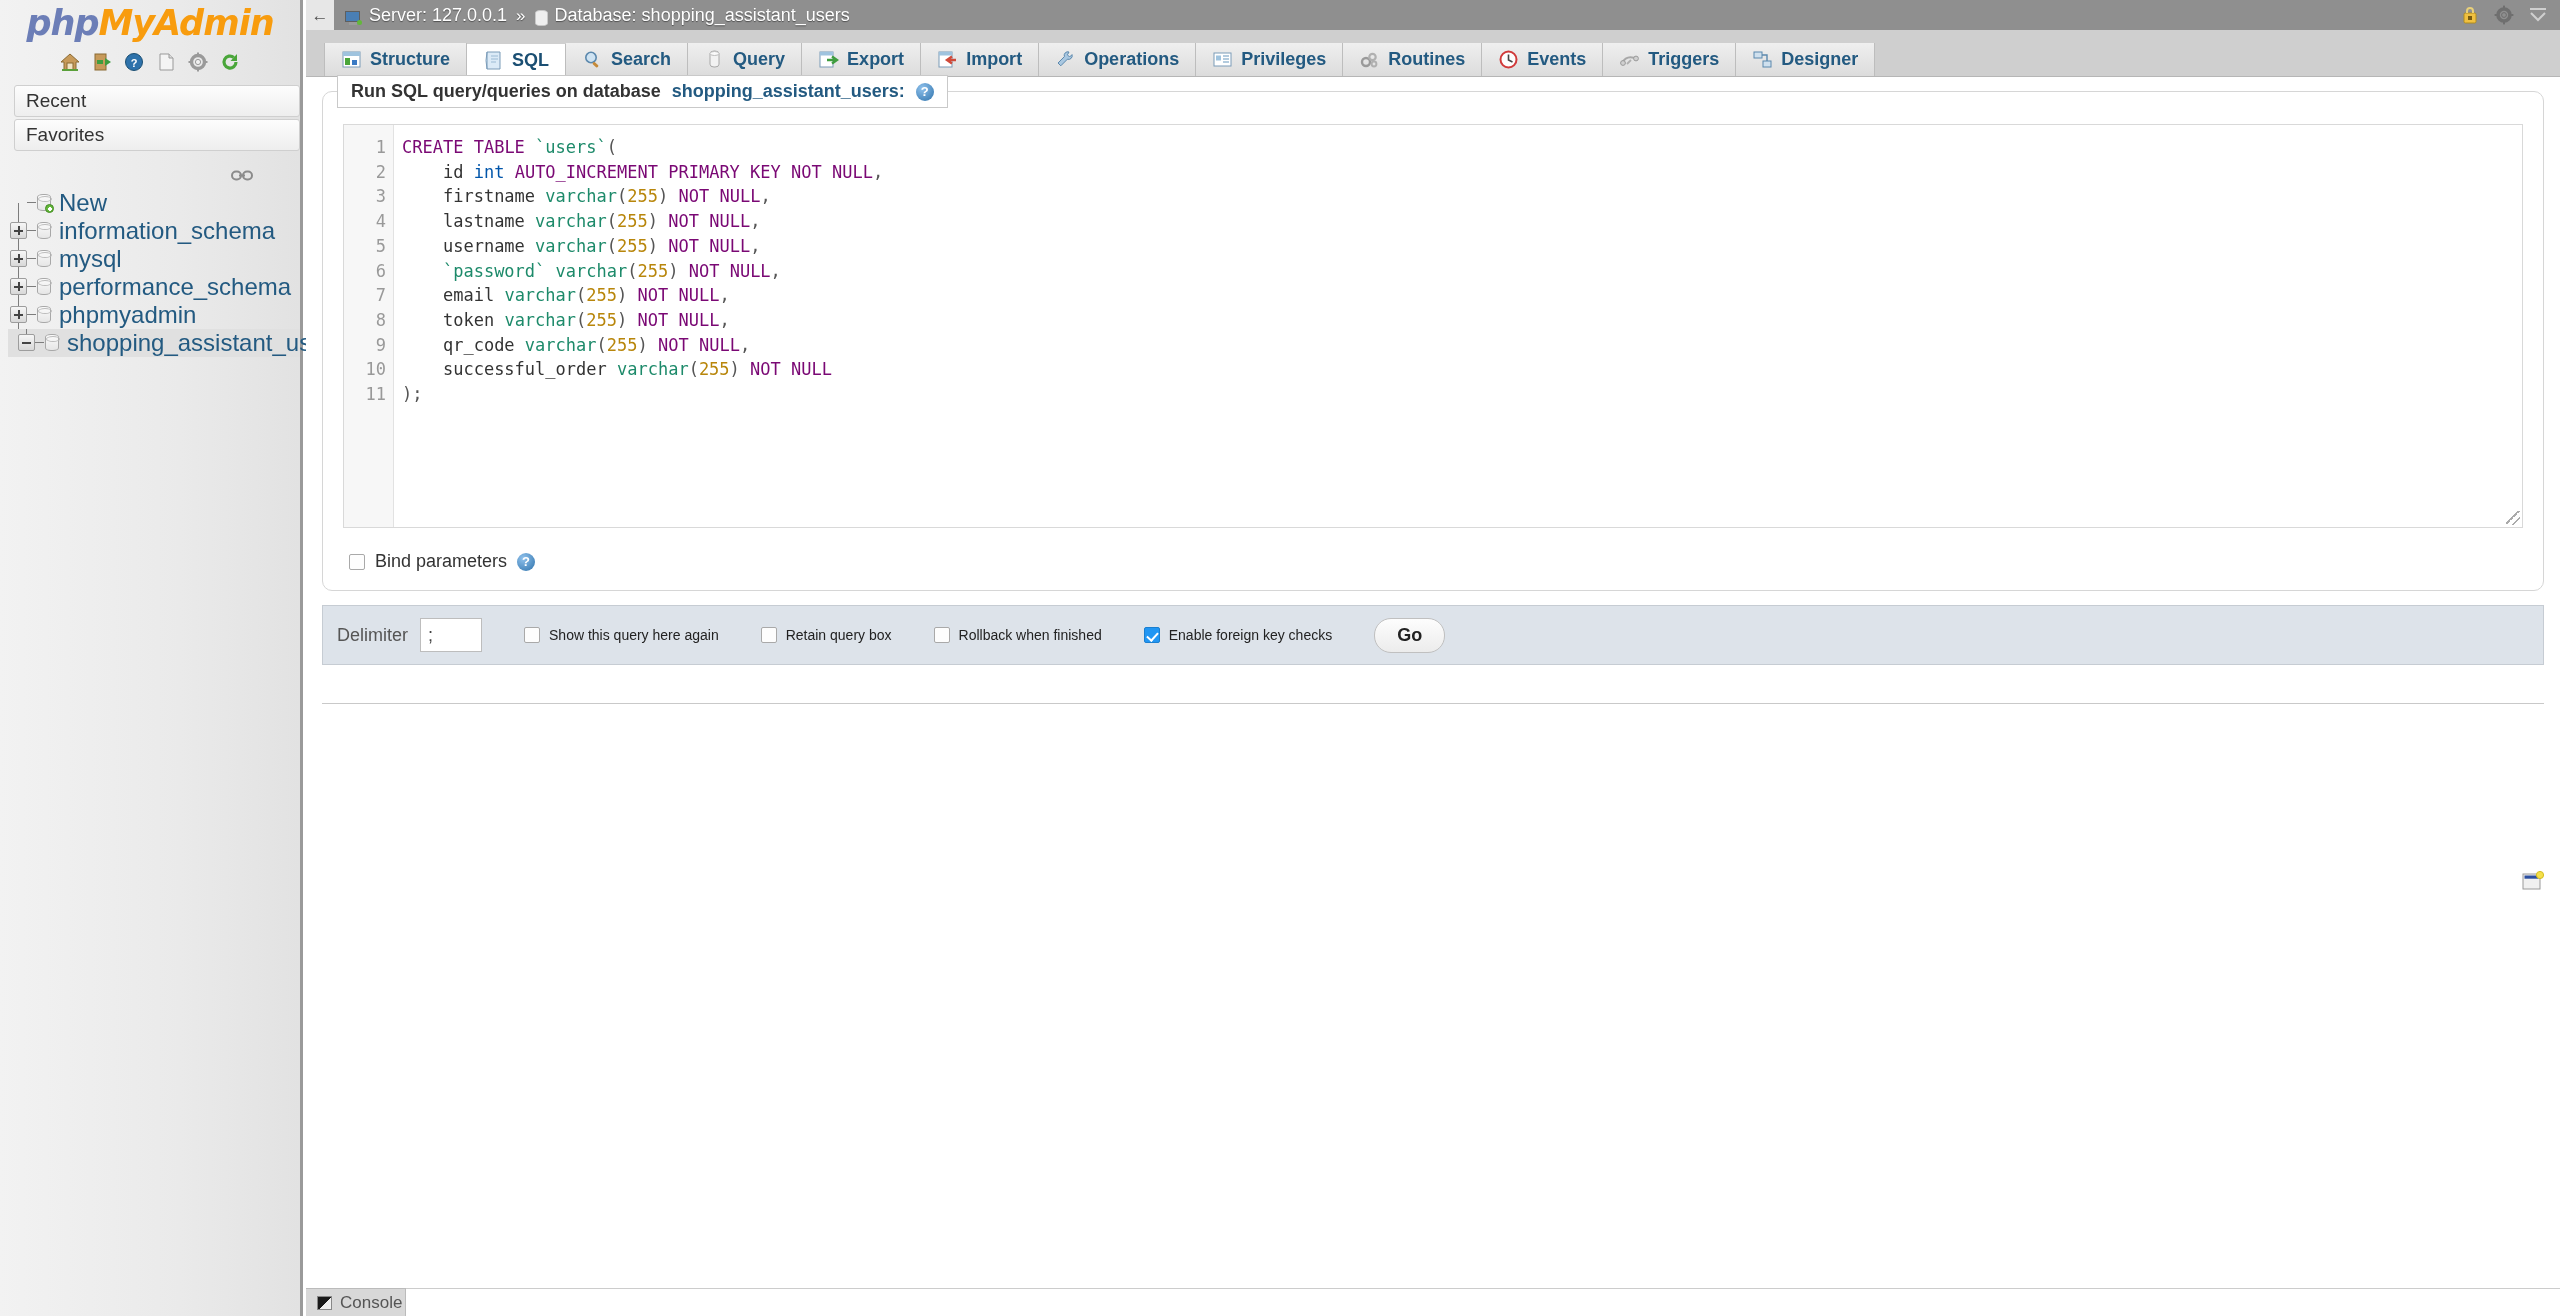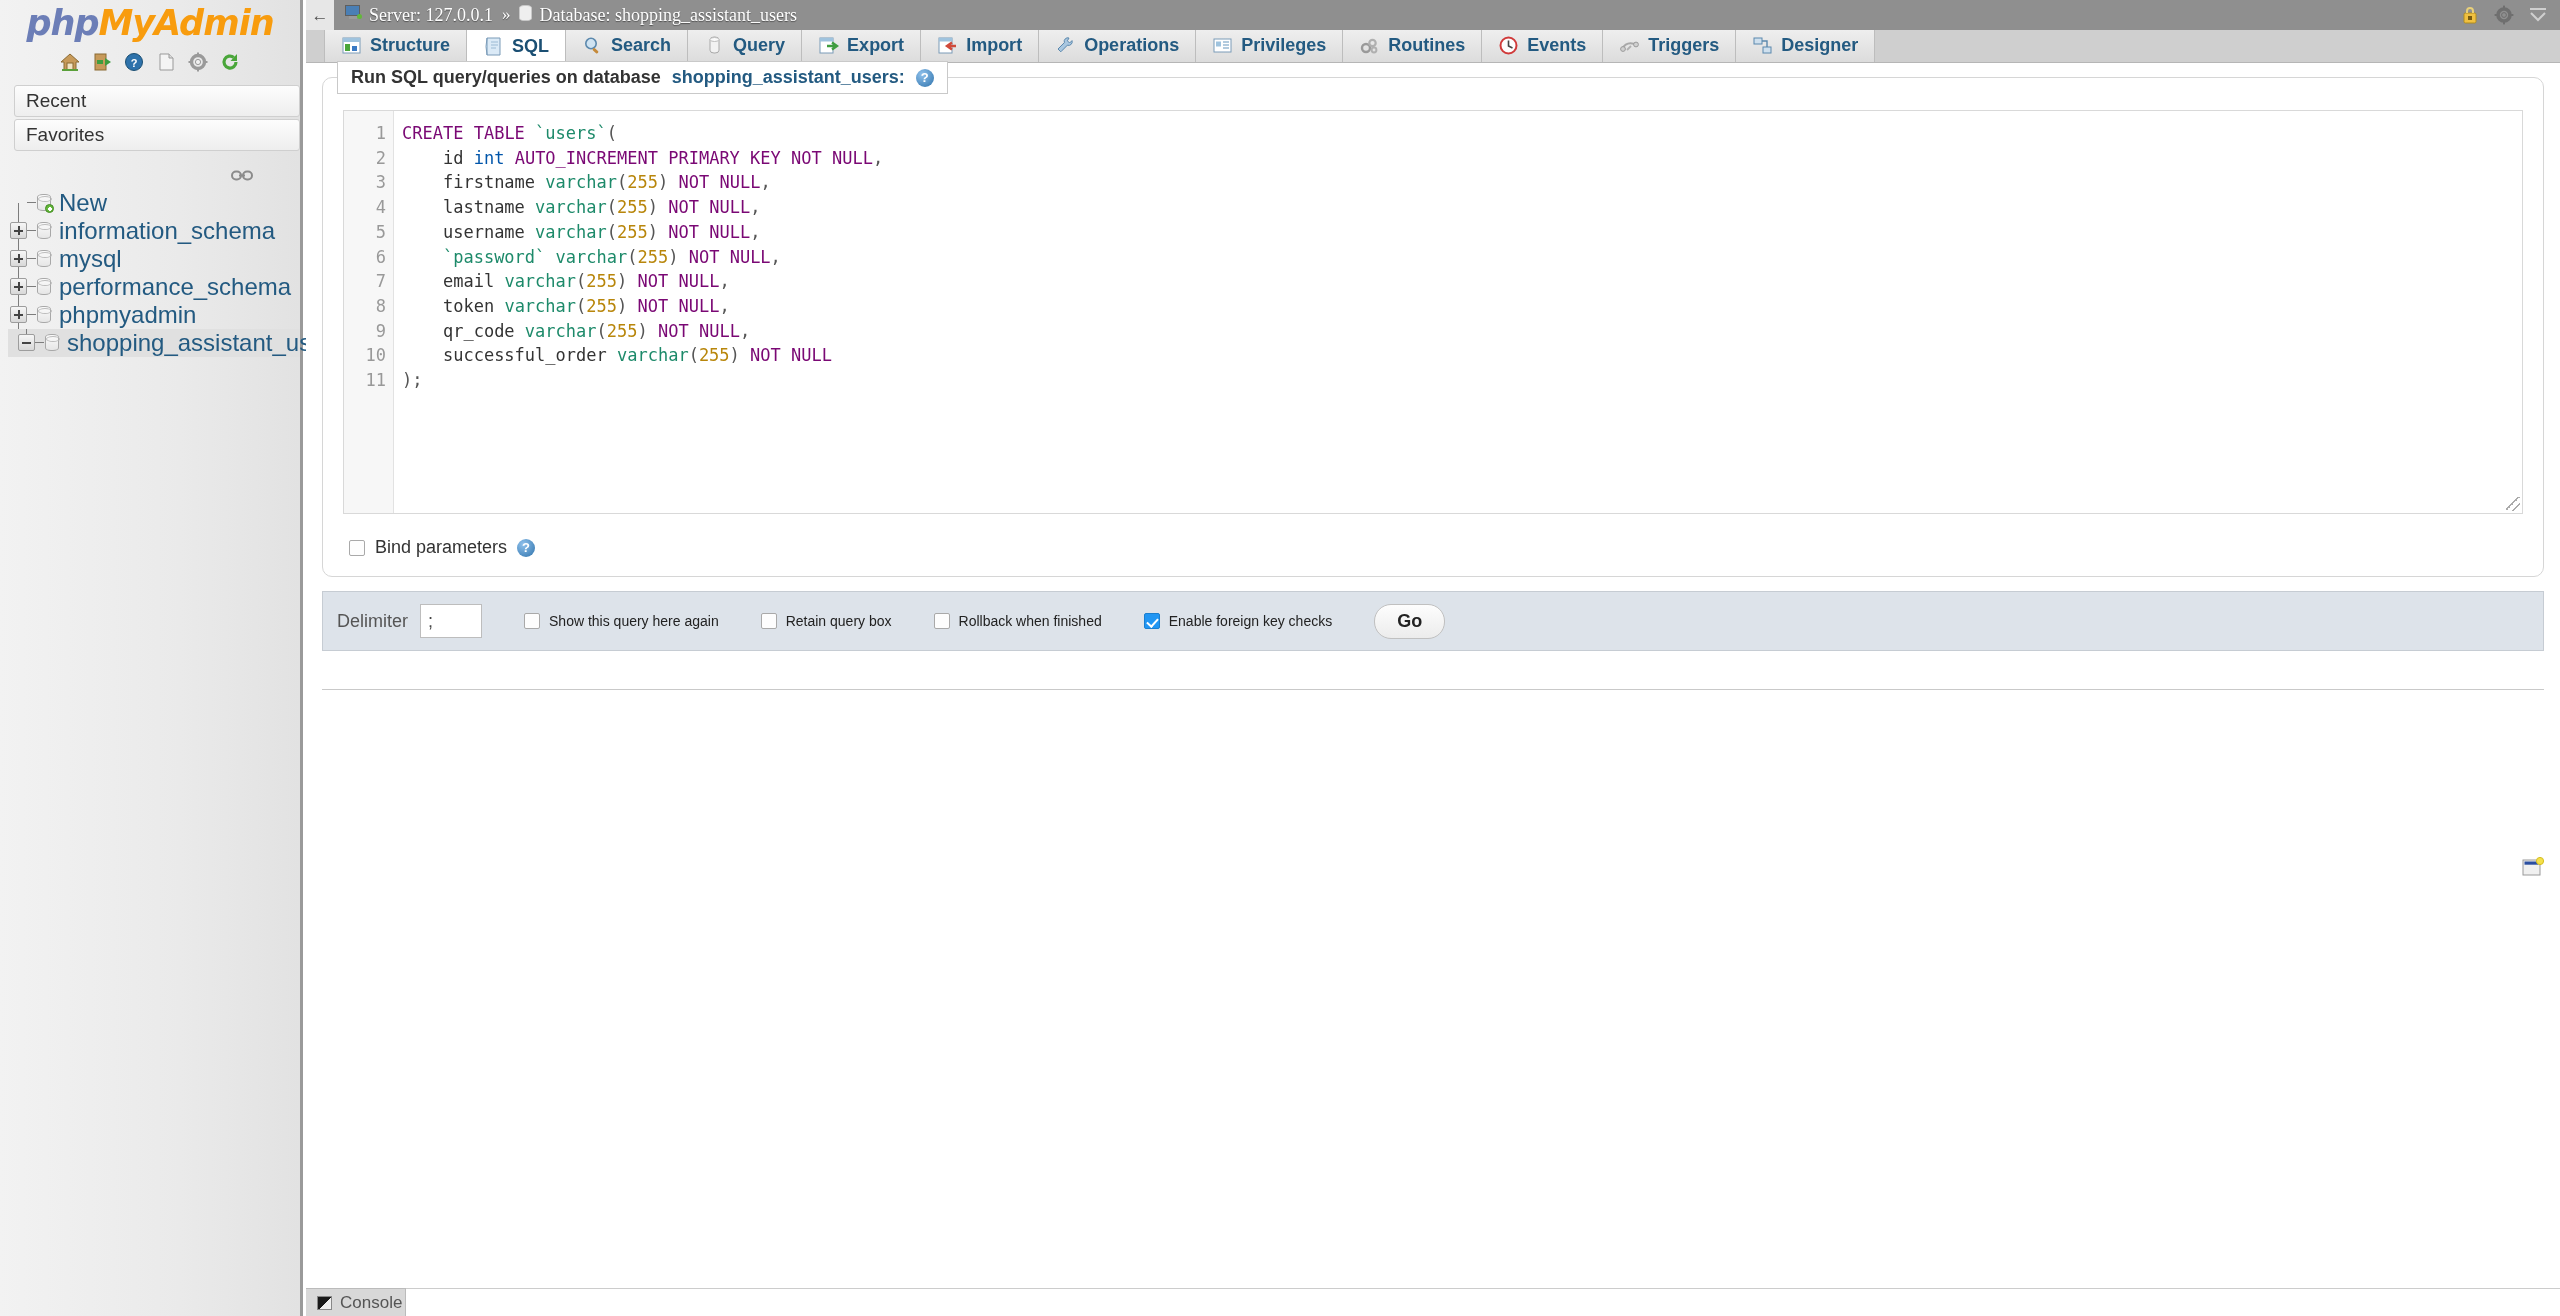--- a/index.html
+++ b/index.html
@@ -112,41 +112,40 @@
     height: 30px; background: #8f8f8f;
     display: flex; align-items: center; position: relative;
   }
   #back-btn {
     width: 28px; height: 30px;
     background: #e7e7e7;
     display: flex; align-items: center; justify-content: center;
     font-size: 17px; color: #555; line-height: 1;
   }
   #crumb {
-    display: flex; align-items: flex-start; gap: 7px;
+    display: flex; align-items: flex-end; gap: 7px;
     margin-left: 11px; color: #fff; font-size: 18px;
     text-shadow: 0 1px 1px rgba(0,0,0,.45);
-    font-family: Liberation Serif, serif;
   }
   .crumb-sep { font-size: 17px; padding: 0 2px; }
   .mon-icon { width:17px; height:15px; position:relative; display:inline-block;}
   .mon-icon .scr{position:absolute;left:0;top:0;width:15px;height:11px;background:#4a7fb5;border:1px solid #5f5f5f;}
   .mon-icon .base{position:absolute;left:4px;top:11px;width:8px;height:3px;background:#9a9a9a;}
   .mon-icon .grn{position:absolute;right:0;bottom:1px;width:5px;height:5px;border-radius:50%;background:#63b83a;}
   .cyl-icon{position:relative;display:inline-block;width:13px;height:16px;}
   .cyl-icon .c{position:absolute;left:0;top:0;width:13px;height:16px;border:1px solid #c8c8c8;border-radius:5px/3px;background:#efefef;}
   #topbar-right {
     position: absolute; right: 12px; top: 0; height: 30px;
     display: flex; align-items: center; gap: 14px;
   }
   .tb-ic { width: 20px; height: 20px; display:block; }
 
   
   #tabs {
-    height: 33px; background: #cfcfcf;
+    height: 47px; background: #cfcfcf;
     display: flex; align-items: flex-end;
     border-bottom: 1px solid #b6b6b6;
     padding-left: 18px;
   }
   .tab {
     display: flex; align-items: center; gap: 8px;
     height: 33px; padding: 0 16px;
     background: linear-gradient(to bottom,#efefef,#dcdcdc);
     border-right: 1px solid #bdbdbd;
     color: #235a81; font-size: 18px; font-weight: bold;

